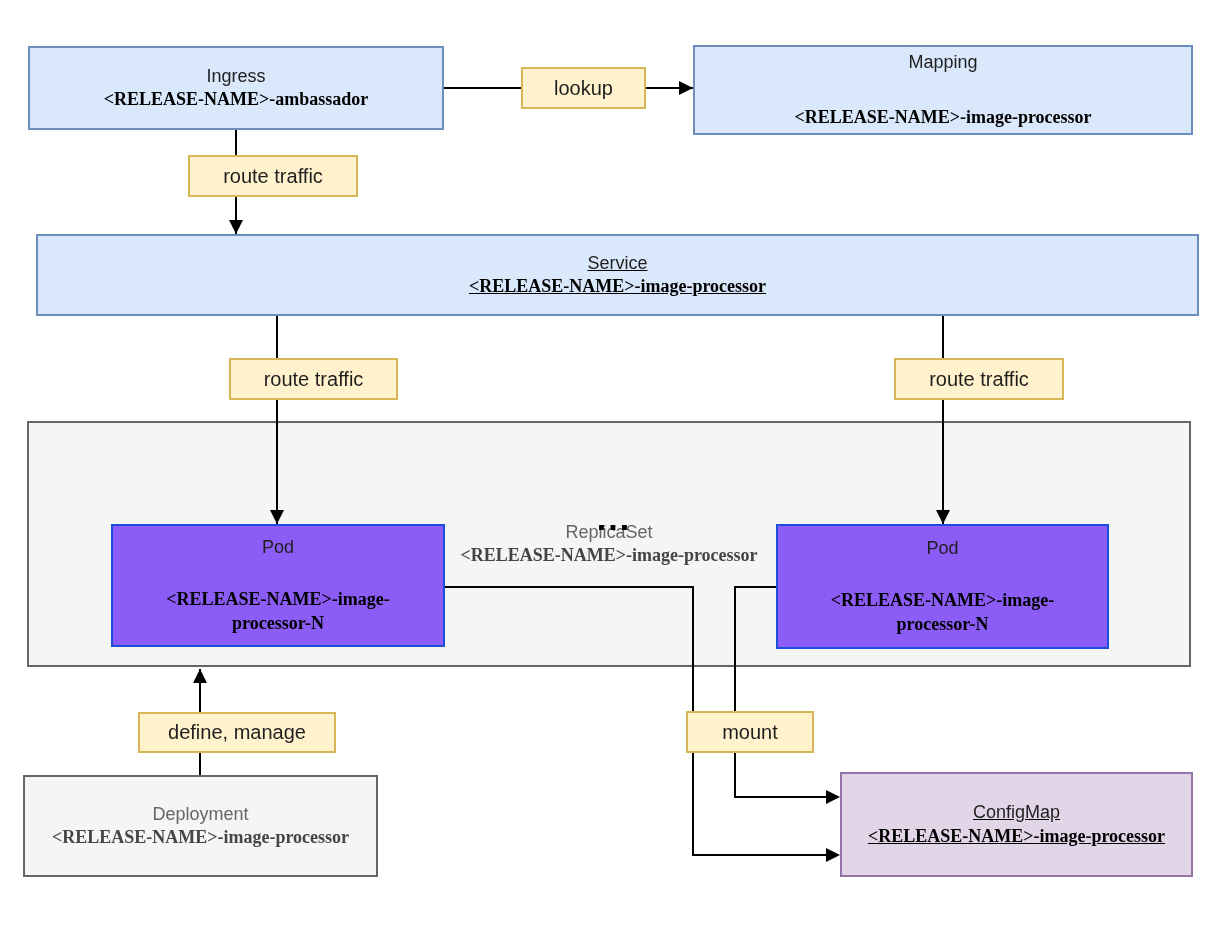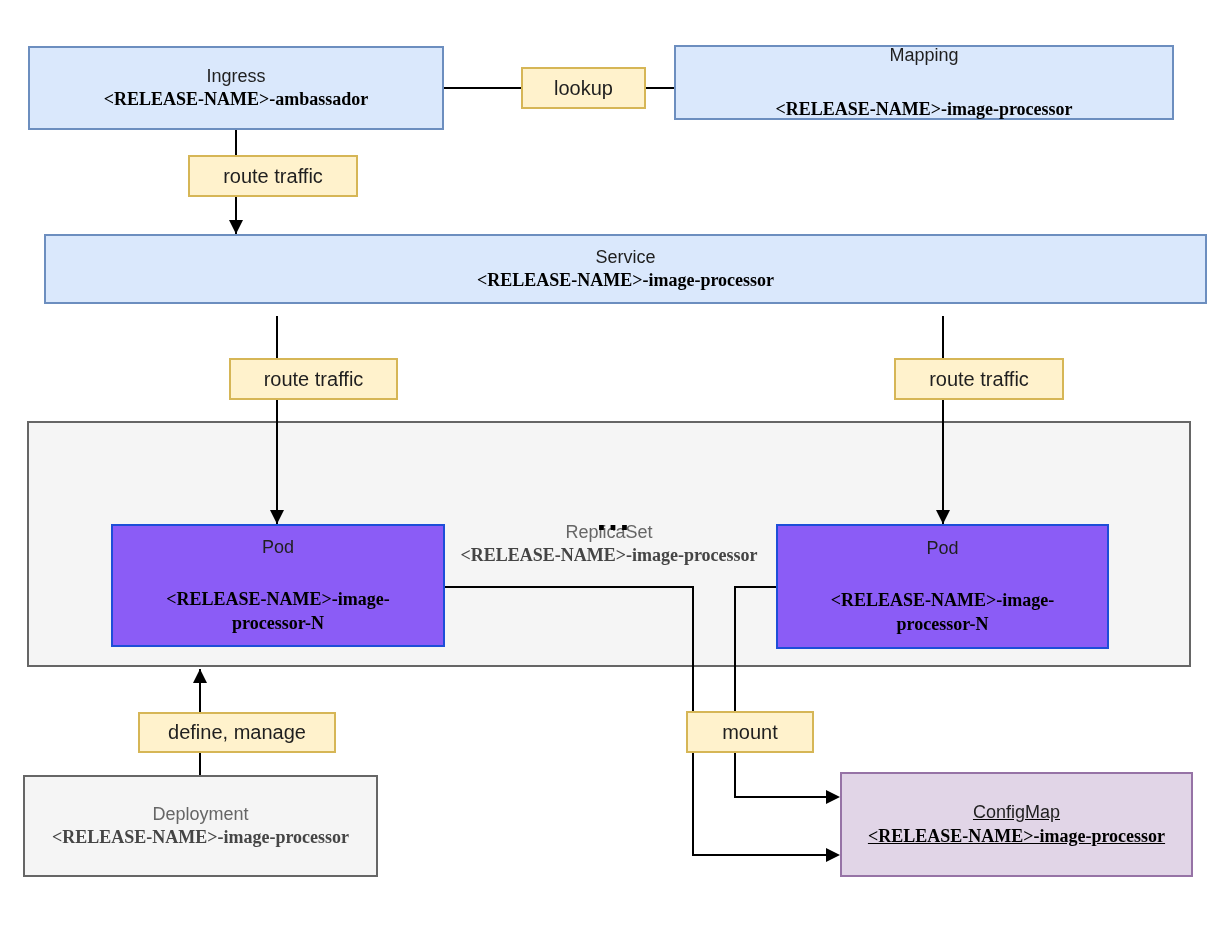--- a/index.html
+++ b/index.html
@@ -69,26 +69,26 @@
   <div class="elabel" style="left:193px;top:358px;width:169px;height:42px;">route traffic</div>
   <div class="elabel" style="left:858px;top:358px;width:170px;height:42px;">route traffic</div>
   <div class="elabel" style="left:650px;top:711px;width:128px;height:42px;">mount</div>
   <div class="elabel" style="left:102px;top:712px;width:198px;height:41px;">define, manage</div>
 
   <div class="node blue" style="left:28px;top:46px;width:416px;height:84px;">
     <div class="t">Ingress</div>
     <div class="s">&lt;RELEASE-NAME&gt;-ambassador</div>
   </div>
 
-  <div class="node blue" style="left:674px;top:45px;width:500px;height:75px;gap:31px;">
+  <div class="node blue" style="left:693px;top:45px;width:500px;height:90px;gap:31px;">
     <div class="t">Mapping</div>
     <div class="s">&lt;RELEASE-NAME&gt;-image-processor</div>
   </div>
 
-  <div class="node blue" style="left:44px;top:234px;width:1163px;height:70px;">
+  <div class="node blue" style="left:36px;top:234px;width:1163px;height:82px;text-decoration:underline;">
     <div class="t">Service</div>
     <div class="s">&lt;RELEASE-NAME&gt;-image-processor</div>
   </div>
 
   <div class="node orange" style="left:111px;top:524px;width:334px;height:123px;">
     <div class="t">Pod</div>
     <div class="s wrap">&lt;RELEASE-NAME&gt;-image-processor-N</div>
   </div>
 
   <div class="dots">...</div>

